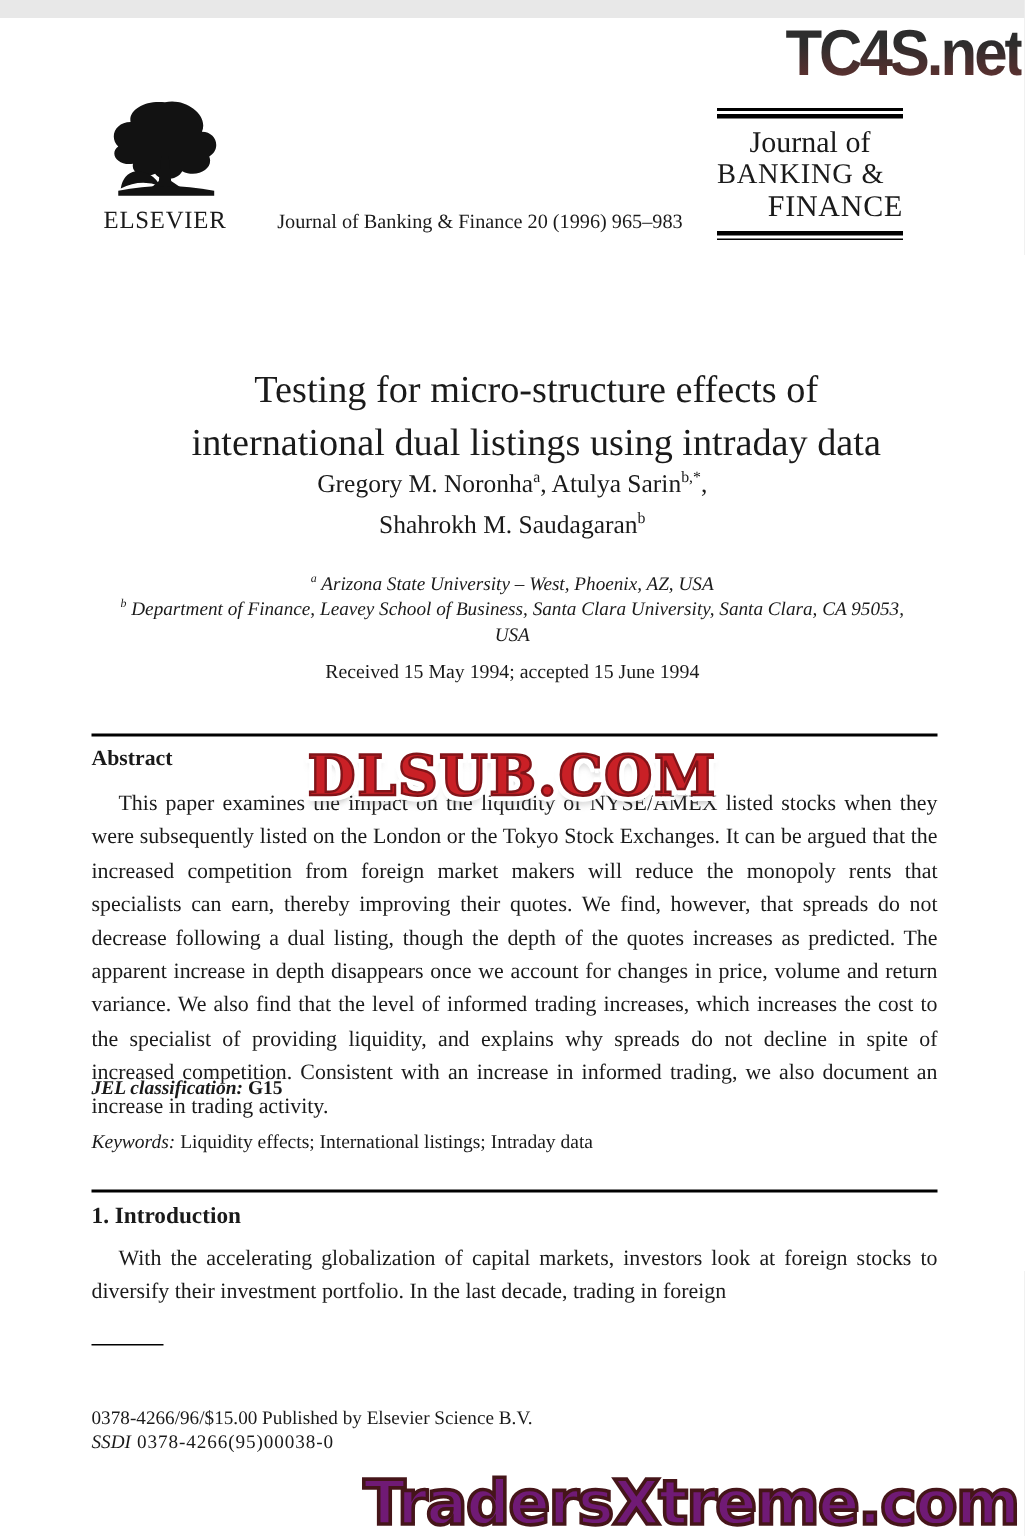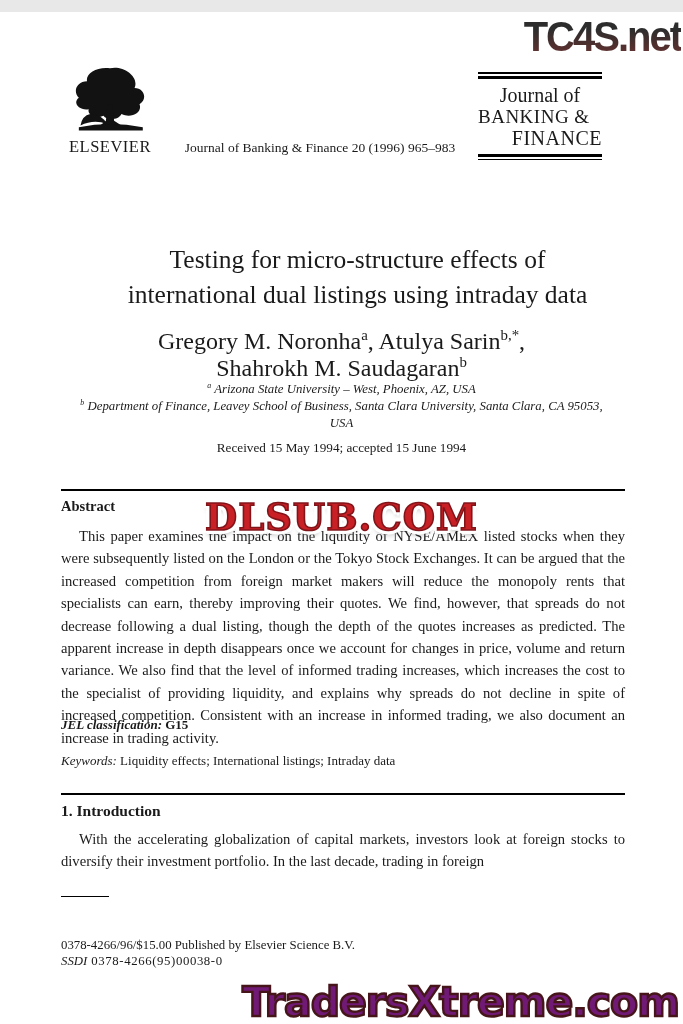--- a/index.html
+++ b/index.html
@@ -62,22 +62,22 @@
   .jbox .jl1 { font-size:20px; text-align:center; margin-top:5px; line-height:22px; }
   .jbox .jl2 { font-size:19px; text-align:left;   line-height:21px; letter-spacing:.5px; }
   .jbox .jl3 { font-size:20px; text-align:right;  line-height:22px; letter-spacing:.5px; margin-bottom:5px; }
 
   
   .title {
     position:absolute; top:230px; left:16px; width:100%; text-align:center;
     font-size:25.5px; line-height:35px; font-weight:normal;
   }
   .authors {
-    position:absolute; top:316px; left:0; width:100%; text-align:center;
-    font-size:24px; line-height:27px;
+    position:absolute; top:297px; left:0; width:100%; text-align:center;
+    font-size:17px; line-height:27px;
   }
   sup { font-size:.62em; vertical-align:super; line-height:0; }
   .affils {
     position:absolute; top:369px; left:0; width:100%; text-align:center;
     font-style:italic; font-size:12.8px; line-height:17px;
   }
   .received {
     position:absolute; top:428px; left:0; width:100%; text-align:center;
     font-size:13.2px;
   }

